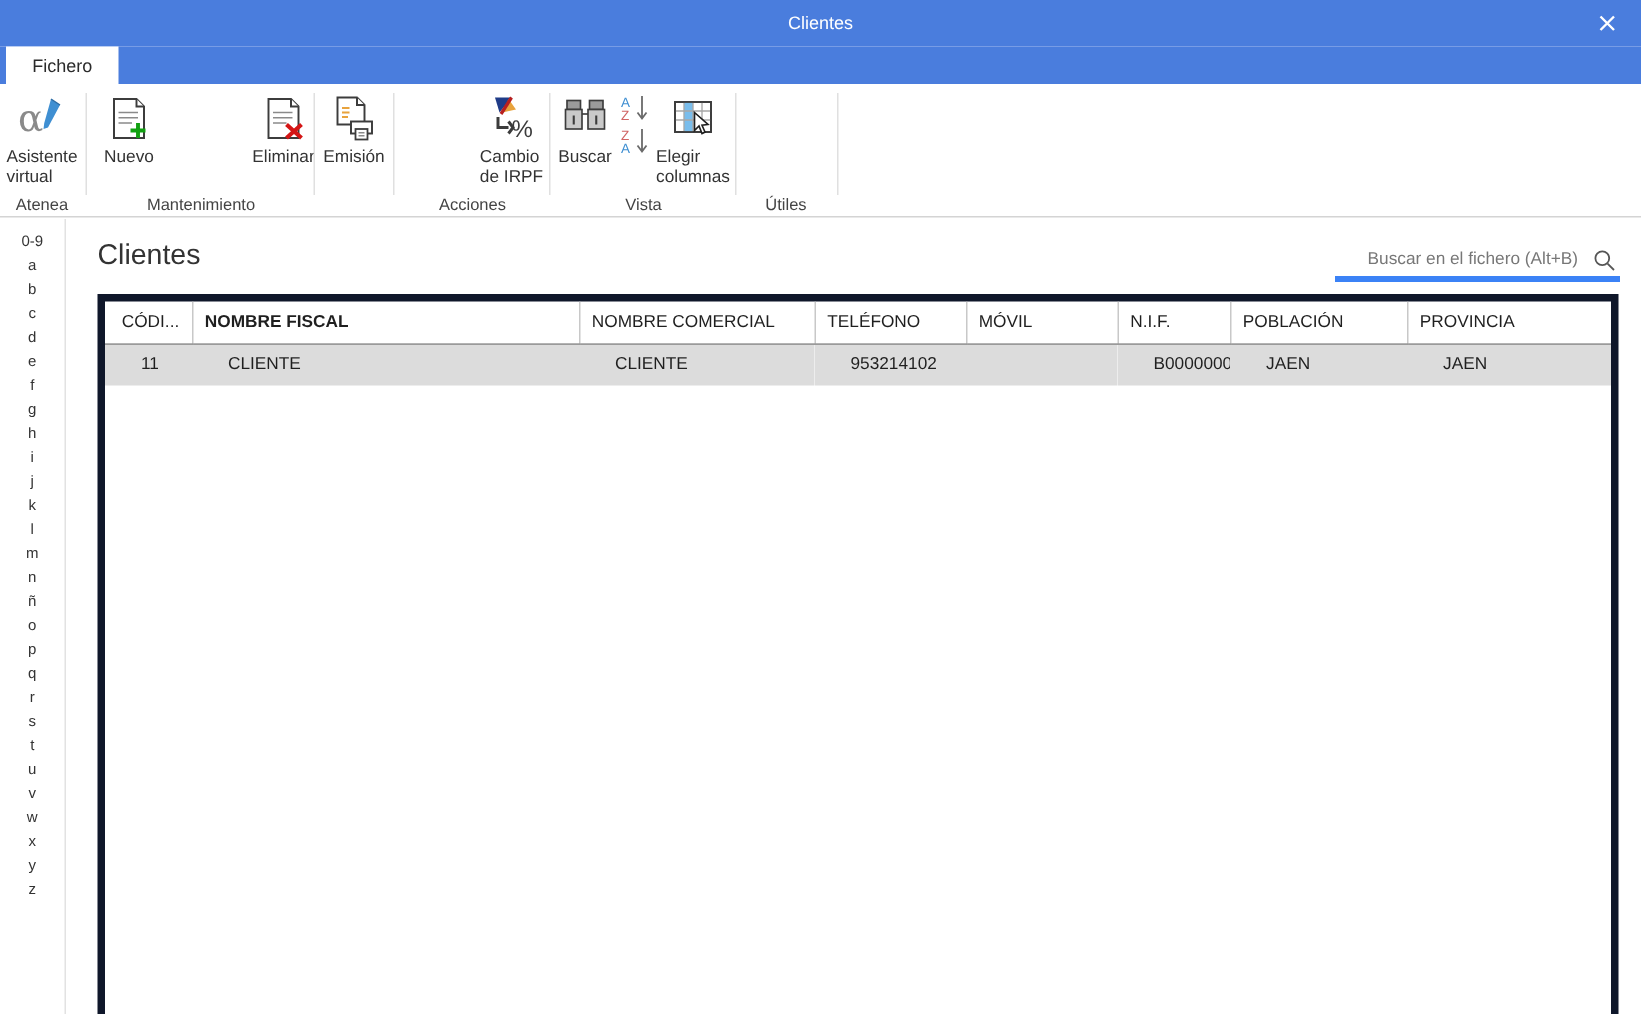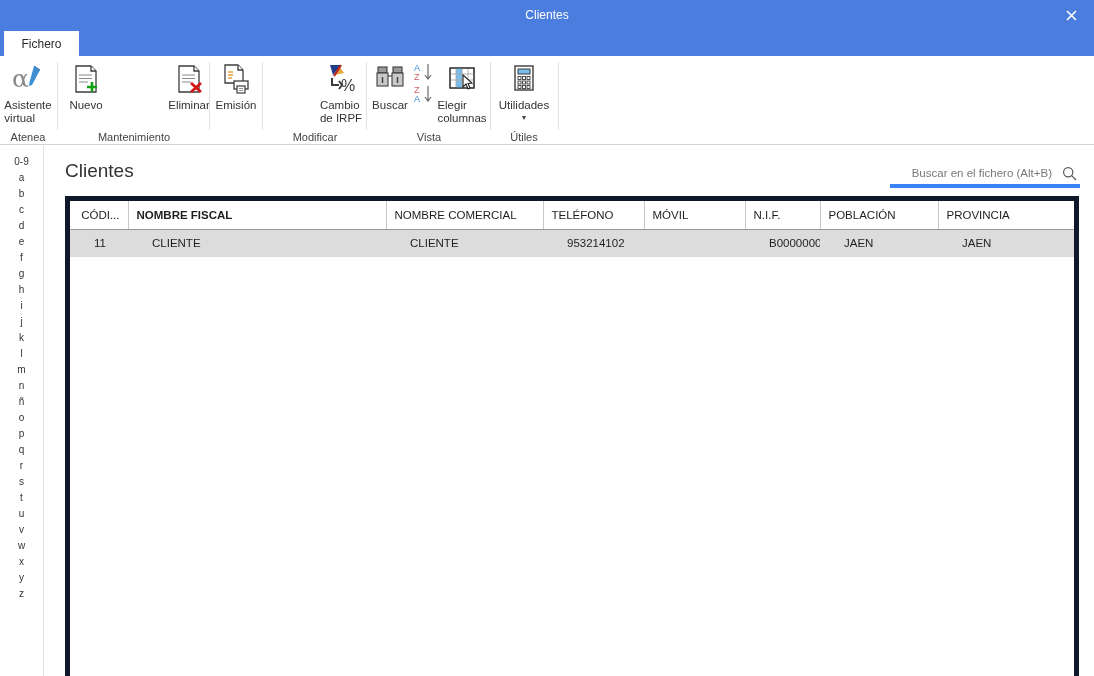--- a/index.html
+++ b/index.html
@@ -297,21 +297,21 @@
           <path d="M17 2 L10 13" stroke="#b81f1f" stroke-width="2.2" fill="none"></path>
           <path d="M8 15 V22 H15" stroke="#3c3c3c" stroke-width="2" fill="none"></path>
           <path d="M15 18 L18 22 L15 26" stroke="#3c3c3c" stroke-width="2" fill="none"></path>
           <text x="17" y="28" font-family="Liberation Sans, sans-serif" font-size="16" fill="#3c3c3c">%</text>
         </svg>
       </div>
       <div class="rb-label">Cambio
 de IRPF</div>
     </div>
 
-    <div class="rb-grouplabel">Modificar</div>
+    <div class="rb-grouplabel">Acciones</div>
   </div>
   <div class="rb-sep" style="left:366px;"></div>
 
   <div class="rb-group" style="left:367px; width:124px;">
 
     <div class="rb-btn" style="left:1px; width:44px;">
       <div class="rb-icon">
         <svg width="32" height="30" viewBox="0 0 32 30">
           <rect x="4" y="3" width="9" height="6" fill="#9a9a9a" stroke="#3c3c3c" stroke-width="1.1"></rect>
           <rect x="19" y="3" width="9" height="6" fill="#9a9a9a" stroke="#3c3c3c" stroke-width="1.1"></rect>
@@ -352,39 +352,20 @@
       </div>
       <div class="rb-label">Elegir
 columnas</div>
     </div>
 
     <div class="rb-grouplabel">Vista</div>
   </div>
   <div class="rb-sep" style="left:490px;"></div>
 
   <div class="rb-group" style="left:491px; width:66px;">
-    <div class="rb-btn" style="left:2px; width:62px;">
-      <div class="rb-icon">
-        <svg width="30" height="30" viewBox="0 0 30 30">
-          <rect x="6" y="2" width="18" height="24" fill="#ffffff" stroke="#3c3c3c" stroke-width="1.4"></rect>
-          <rect x="9" y="5" width="12" height="5" fill="#79bdec" stroke="#3c3c3c" stroke-width="1"></rect>
-          <rect x="9" y="12.5" width="3" height="3" fill="#ffffff" stroke="#3c3c3c" stroke-width="0.9"></rect>
-          <rect x="13.5" y="12.5" width="3" height="3" fill="#ffffff" stroke="#3c3c3c" stroke-width="0.9"></rect>
-          <rect x="18" y="12.5" width="3" height="3" fill="#ffffff" stroke="#3c3c3c" stroke-width="0.9"></rect>
-          <rect x="9" y="17" width="3" height="3" fill="#ffffff" stroke="#3c3c3c" stroke-width="0.9"></rect>
-          <rect x="13.5" y="17" width="3" height="3" fill="#ffffff" stroke="#3c3c3c" stroke-width="0.9"></rect>
-          <rect x="18" y="17" width="3" height="3" fill="#ffffff" stroke="#3c3c3c" stroke-width="0.9"></rect>
-          <rect x="9" y="21.5" width="3" height="3" fill="#ffffff" stroke="#3c3c3c" stroke-width="0.9"></rect>
-          <rect x="13.5" y="21.5" width="3" height="3" fill="#ffffff" stroke="#3c3c3c" stroke-width="0.9"></rect>
-          <rect x="18" y="21.5" width="3" height="3" fill="#ffffff" stroke="#3c3c3c" stroke-width="0.9"></rect>
-        </svg>
-      </div>
-      <div class="rb-label">Utilidades</div>
-      <div class="rb-caret">▼</div>
-    </div>
     <div class="rb-grouplabel">Útiles</div>
   </div>
   <div class="rb-sep" style="left:558px;"></div>
 
 </div>
 </div>
 
 <div class="alpha-index" id="alpha-index">
     <div class="alpha-item">0-9</div>
     <div class="alpha-item">a</div>

